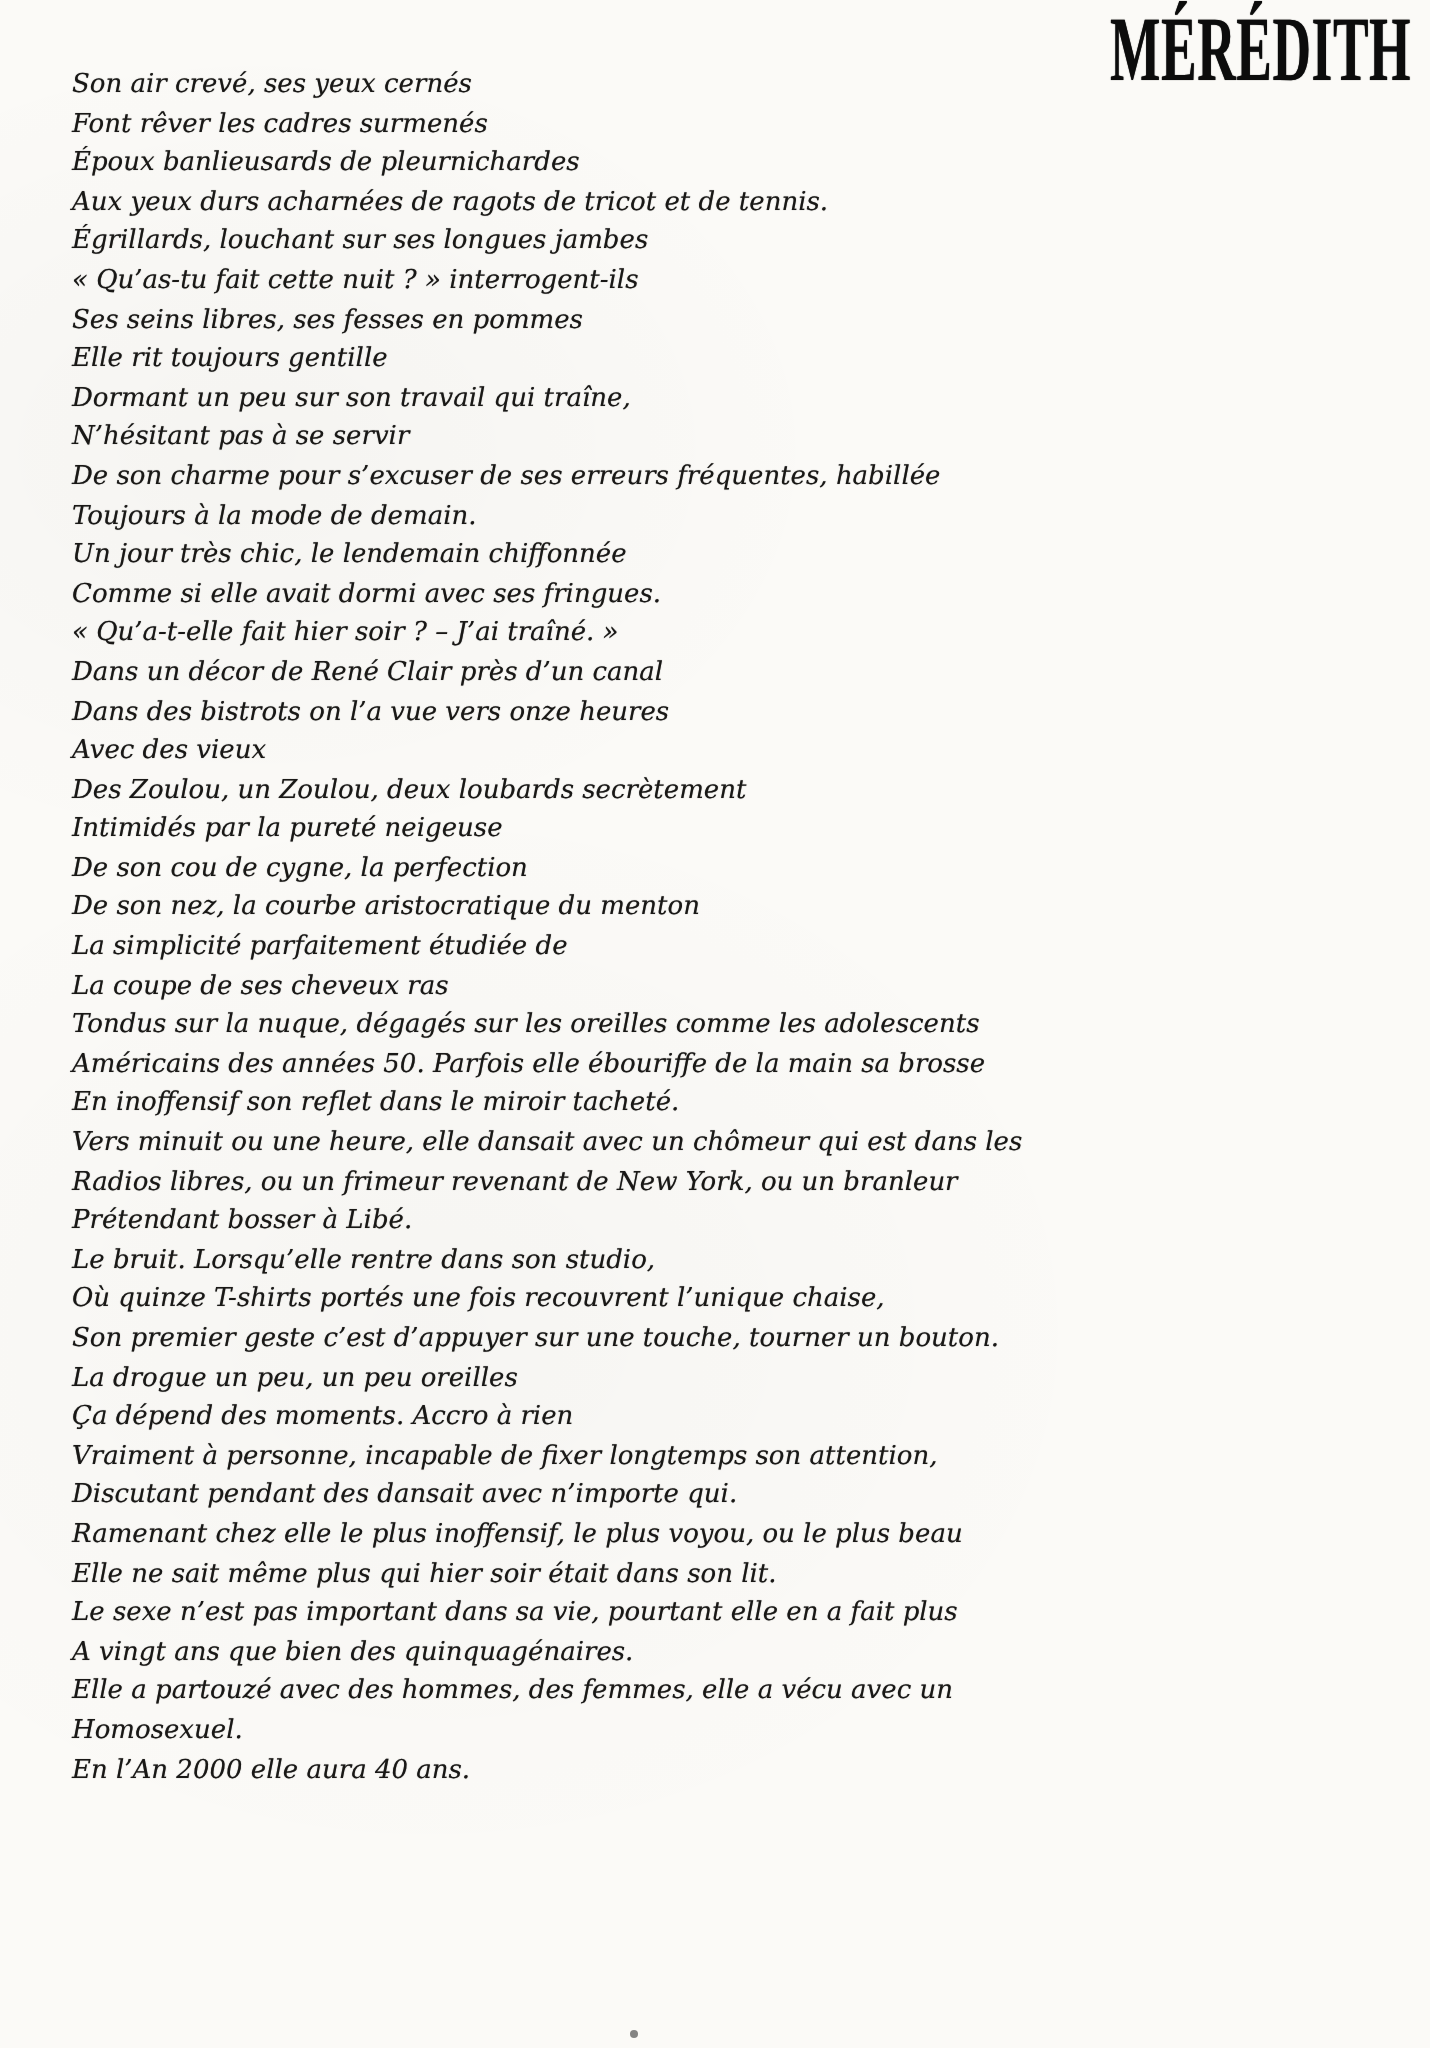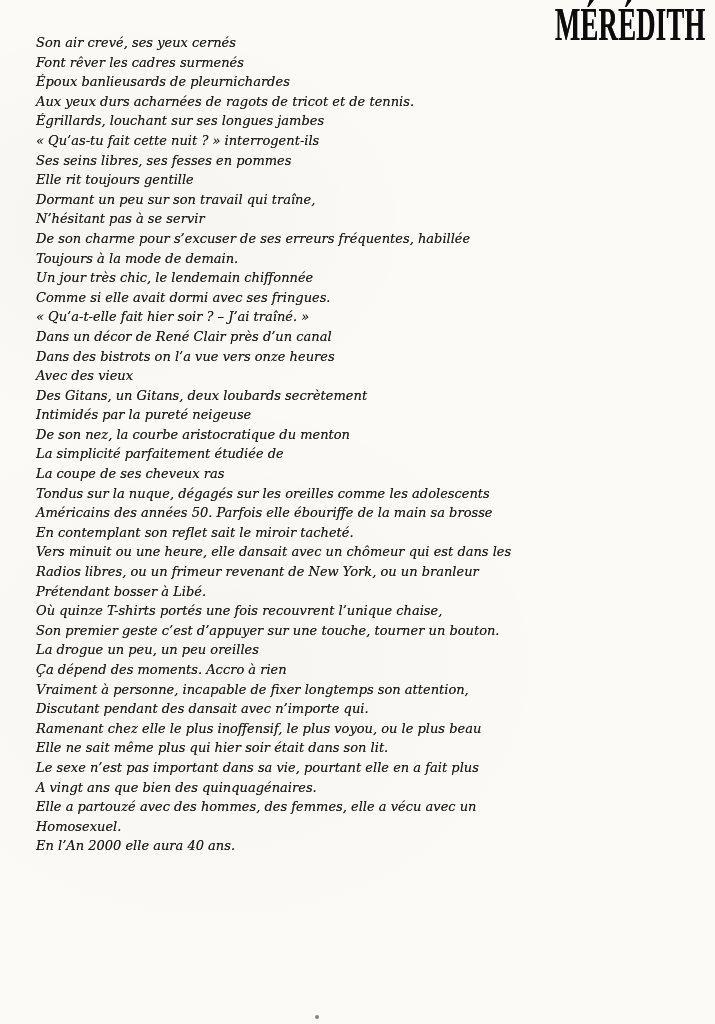--- a/index.html
+++ b/index.html
@@ -78,31 +78,33 @@
       <div class="poem-line">Dormant un peu sur son travail qui traîne,</div>
       <div class="poem-line">N’hésitant pas à se servir</div>
       <div class="poem-line">De son charme pour s’excuser de ses erreurs fréquentes, habillée</div>
       <div class="poem-line">Toujours à la mode de demain.</div>
       <div class="poem-line">Un jour très chic, le lendemain chiffonnée</div>
       <div class="poem-line">Comme si elle avait dormi avec ses fringues.</div>
       <div class="poem-line">« Qu’a-t-elle fait hier soir ? – J’ai traîné. »</div>
       <div class="poem-line">Dans un décor de René Clair près d’un canal</div>
       <div class="poem-line">Dans des bistrots on l’a vue vers onze heures</div>
       <div class="poem-line">Avec des vieux</div>
-      <div class="poem-line">Des Gitans, un Gitans, deux loubards secrètement</div>
+      <div class="poem-line">Des Zoulou, un Zoulou, deux loubards secrètement</div>
       <div class="poem-line">Intimidés par la pureté neigeuse</div>
+      <div class="poem-line">De son cou de cygne, la perfection</div>
       <div class="poem-line">De son nez, la courbe aristocratique du menton</div>
       <div class="poem-line">La simplicité parfaitement étudiée de</div>
       <div class="poem-line">La coupe de ses cheveux ras</div>
       <div class="poem-line">Tondus sur la nuque, dégagés sur les oreilles comme les adolescents</div>
       <div class="poem-line">Américains des années 50. Parfois elle ébouriffe de la main sa brosse</div>
-      <div class="poem-line">En contemplant son reflet sait le miroir tacheté.</div>
+      <div class="poem-line">En inoffensif son reflet dans le miroir tacheté.</div>
       <div class="poem-line">Vers minuit ou une heure, elle dansait avec un chômeur qui est dans les</div>
       <div class="poem-line">Radios libres, ou un frimeur revenant de New York, ou un branleur</div>
       <div class="poem-line">Prétendant bosser à Libé.</div>
+      <div class="poem-line">Le bruit. Lorsqu’elle rentre dans son studio,</div>
       <div class="poem-line">Où quinze T-shirts portés une fois recouvrent l’unique chaise,</div>
       <div class="poem-line">Son premier geste c’est d’appuyer sur une touche, tourner un bouton.</div>
       <div class="poem-line">La drogue un peu, un peu oreilles</div>
       <div class="poem-line">Ça dépend des moments. Accro à rien</div>
       <div class="poem-line">Vraiment à personne, incapable de fixer longtemps son attention,</div>
       <div class="poem-line">Discutant pendant des dansait avec n’importe qui.</div>
       <div class="poem-line">Ramenant chez elle le plus inoffensif, le plus voyou, ou le plus beau</div>
       <div class="poem-line">Elle ne sait même plus qui hier soir était dans son lit.</div>
       <div class="poem-line">Le sexe n’est pas important dans sa vie, pourtant elle en a fait plus</div>
       <div class="poem-line">A vingt ans que bien des quinquagénaires.</div>

